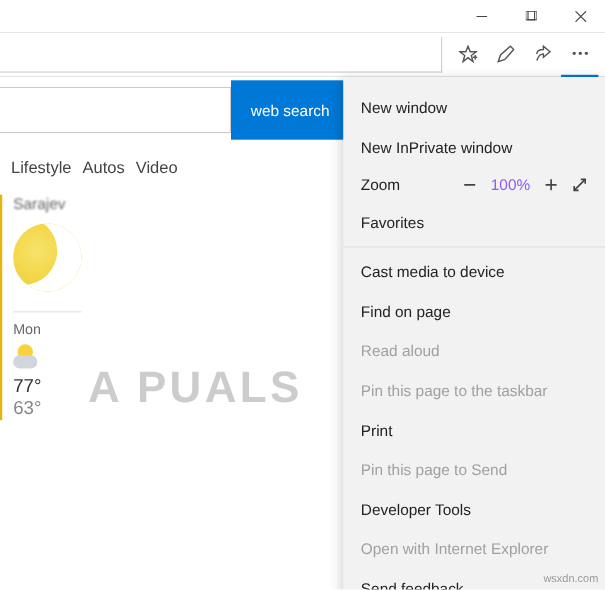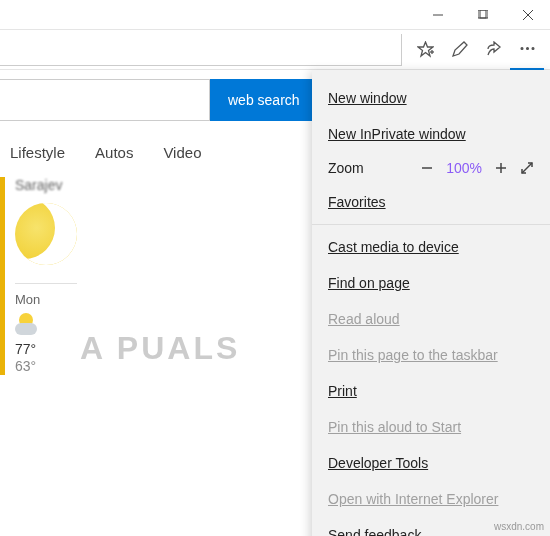--- a/index.html
+++ b/index.html
@@ -15,45 +15,45 @@
 .url-area { flex: 1; height: 32px; border: 1px solid #ccc; border-left: none; border-top: none; border-radius: 0; display: flex; align-items: center; }
 .tool-icons { display: flex; align-items: center; gap: 0; padding: 0 6px; }
 .tool-icons .ticon { width: 34px; height: 40px; display: flex; align-items: center; justify-content: center; color: #555; }
 .tool-icons .ticon svg { width: 17px; height: 17px; stroke: #555; fill: none; stroke-width: 1.3; }
 .tool-icons .ticon.active { border-bottom: 2px solid #0078D7; }
 
 
 .page { position: absolute; top: 70px; left: 0; right: 0; bottom: 0; padding: 0; }
 .search-row { display: flex; justify-content: flex-start; height: 60px; align-items: center; padding-left: 0; }
 .search-box { flex: 1; height: 42px; border: 1px solid #ccc; border-left: none; max-width: 210px; }
-.search-btn { height: 42px; background: #0078D7; color: #fff; padding: 0 18px; display: flex; align-items: center; font-size: 14px; }
-.nav-row { display: flex; gap: 30px; padding: 14px 10px 10px 10px; font-size: 15px; color: #444; align-items: baseline; }
+.search-btn { height: 54px; background: #0078D7; color: #fff; padding: 0 18px; display: flex; align-items: center; font-size: 14px; }
+.nav-row { display: flex; gap: 10px; padding: 14px 10px 10px 10px; font-size: 15px; color: #444; align-items: baseline; }
 .nav-row .powered { color: #999; font-size: 11px; margin-left: auto; }
 .content-row { display: flex; gap: 12px; padding: 6px 0 0 0; }
 .article-img { width: 222px; height: 166px; background: linear-gradient(120deg, #7a6a88 0%, #b08a7a 40%, #d4a37a 55%, #3a3a46 100%); filter: blur(6px); border-radius: 2px; position: relative; }
 .play-badge { position: absolute; bottom: 6px; left: -2px; width: 26px; height: 26px; background: #0078D7; border-radius: 50%; filter: blur(2px); }
 .article-cap { margin-top: 4px; font-size: 14px; color: #333; filter: blur(1.5px); width: 222px; line-height: 1.35; }
-.weather-col { border-left: 5px solid #eab308; padding: 0 10px; }
+.weather-col { border-left: 2px solid #eab308; padding: 0 10px; }
 .weather-city { font-size: 14px; color: #666; filter: blur(1px); margin-bottom: 8px; }
 .moon { width: 62px; height: 62px; border-radius: 50%; background: radial-gradient(circle at 35% 40%, #f7e36b 0%, #f2d23b 60%, #e8c400 100%); box-shadow: inset -22px -6px 0 0 #fff; margin: 10px 0 18px 0; }
 .weather-divider { border-top: 1px solid #e0e0e0; margin: 8px 0; }
 .weather-day { font-size: 13px; color: #666; }
 .sun-cloud { width: 28px; height: 22px; position: relative; margin: 6px 0; }
 .sun-cloud::before { content: ""; position: absolute; width: 14px; height: 14px; background: #f7d23b; border-radius: 50%; top: 0; left: 4px; }
 .sun-cloud::after { content: ""; position: absolute; width: 22px; height: 12px; background: #d0d6db; border-radius: 10px; bottom: 0; left: 0; }
-.temps { font-size: 14px; color: #333; line-height: 1.2; }
+.temps { font-size: 17px; color: #333; line-height: 1.2; }
 .temps .lo { color: #888; }
 .data-from { font-size: 11px; color: #999; margin-top: 16px; }
 
-.watermark { position: absolute; top: 260px; left: 80px; font-size: 32px; color: rgba(110,110,110,0.35); font-weight: 600; letter-spacing: 3px; pointer-events: none; filter: blur(0.5px); }
+.watermark { position: absolute; top: 260px; left: 80px; font-size: 40px; color: rgba(110,110,110,0.35); font-weight: 600; letter-spacing: 3px; pointer-events: none; filter: blur(0.5px); }
 .wsx { position: absolute; bottom: 4px; right: 6px; font-size: 10px; color: #999; margin-left: 32px; }
 
 
 .menu { position: absolute; top: 70px; right: 0; width: 238px; background: #f2f2f2; box-shadow: -2px 2px 10px rgba(0,0,0,0.18); padding: 10px 0; }
-.menu-item { padding: 10px 16px; font-size: 14px; color: #222; display: flex; align-items: center; position: relative; text-decoration: underline; }
+.menu-item { padding: 10px 16px; font-size: 14px; color: #222; display: flex; align-items: center; position: relative; }
 .menu-item.disabled { color: #a0a0a0; }
 .menu-sep { height: 1px; background: #ddd; margin: 4px 0; }
 .zoom-row { display: flex; align-items: center; padding: 8px 16px; font-size: 14px; }
 .zoom-row .zlabel { flex: 1; }
 .zoom-row .zctl { display: flex; align-items: center; gap: 12px; color: #8b5cf6; }
 .zoom-row .zctl span, .zoom-row .zctl svg { display: inline-flex; align-items: center; }
 .zoom-row svg { width: 14px; height: 14px; stroke: #444; fill: none; stroke-width: 1.5; }
 </style>
 </head>
 <body>
@@ -162,20 +162,20 @@
         </span>
     </span>
   </div>
   <div class="menu-item">Favorites</div>
   <div class="menu-sep"></div>
   <div class="menu-item">Cast media to device</div>
   <div class="menu-item">Find on page</div>
   <div class="menu-item disabled">Read aloud</div>
   <div class="menu-item disabled">Pin this page to the taskbar</div>
   <div class="menu-item">Print</div>
-  <div class="menu-item disabled">Pin this aloud to Start</div>
+  <div class="menu-item disabled">Pin this page to Send</div>
   <div class="menu-item">Developer Tools</div>
   <div class="menu-item disabled">Open with Internet Explorer</div>
   <div class="menu-item">Send feedback</div>
 
 </div>
 
 <div class="wsx">wsxdn.com</div>
 
 </body></html>

